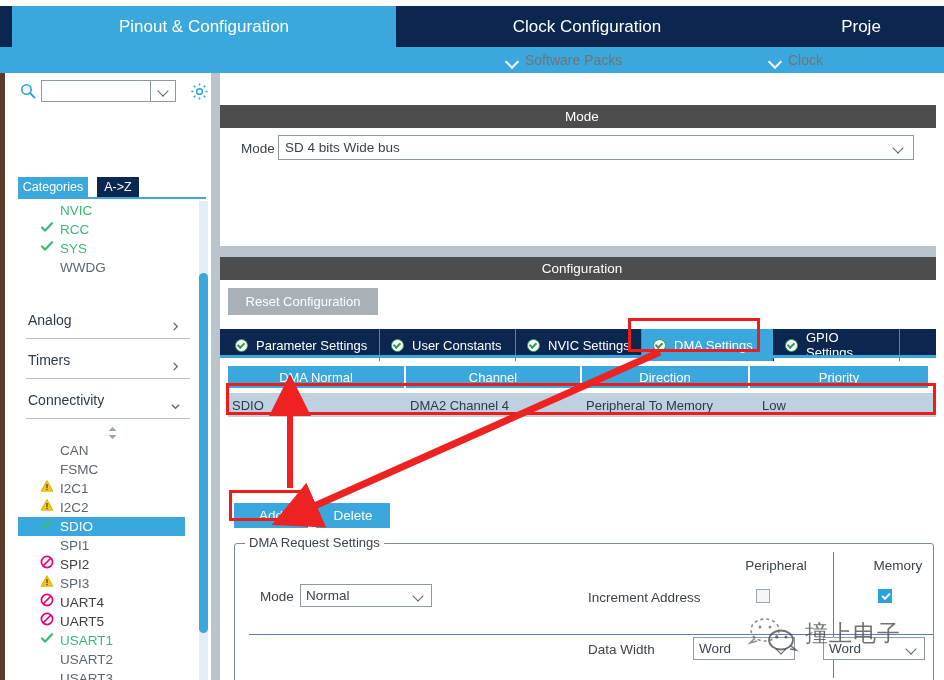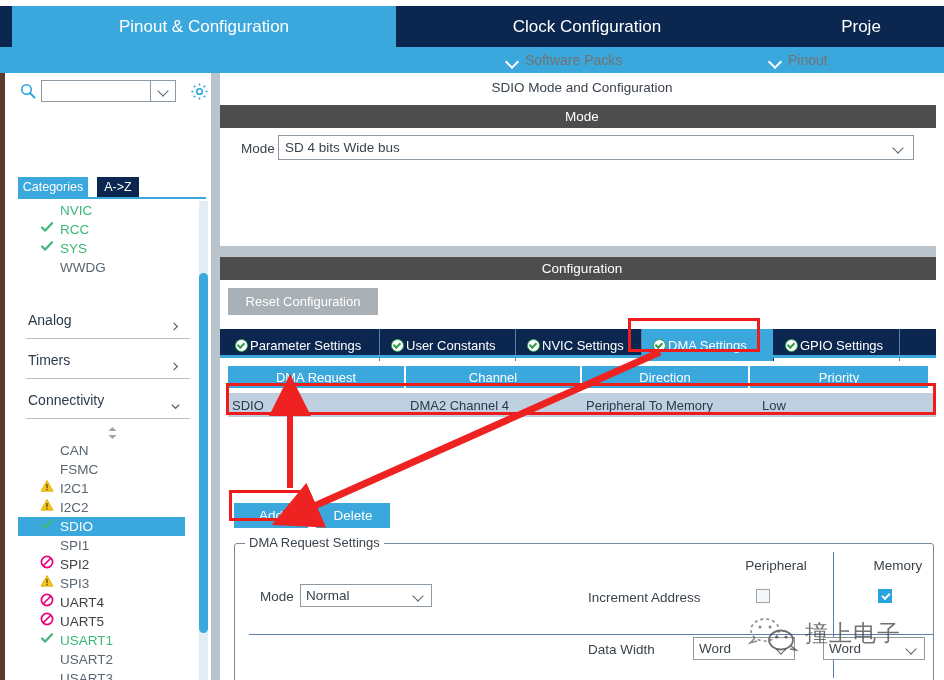--- a/index.html
+++ b/index.html
@@ -215,21 +215,21 @@
     display: flex; align-items: center; justify-content: center;
     cursor: pointer;
   }
 
   .cfg-tabs {
     position: absolute; left: 0; top: 49px; width: 724px; height: 26px;
     background: #0b2750;
   }
   .cfg-tab {
     position: absolute; top: 0; height: 32px;
-    display: flex; align-items: center; gap: 2px;
+    display: flex; align-items: center; gap: 8px;
     padding: 0 11px; font-size: 13px; color: #ffffff;
     cursor: pointer;
     border-right: 1px solid #5b7fa8;
   }
   .cfg-tab.active { background: #3aa8dc; border-right: 1px solid #0b2750; }
   #cfgt-param  { left: 4px;   width: 156px; }
   #cfgt-user   { left: 160px; width: 136px; }
   #cfgt-nvic   { left: 296px; width: 126px; }
   #cfgt-dma    { left: 422px; width: 132px; }
   #cfgt-gpio   { left: 554px; width: 126px; }
@@ -405,21 +405,21 @@
     <span>Proje</span>
   </div>
 
   <div class="subbar"></div>
   <div class="subitem" id="sub-software">
     <span class="chev-down"></span>
     <span>Software Packs</span>
   </div>
   <div class="subitem" id="sub-pinout">
     <span class="chev-down"></span>
-    <span>Pinout</span>
+    <span>Clock</span>
   </div>
 
   <div class="sidebar">
 
     <div class="search-row">
       <span class="search-icon">
         <svg width="16" height="16" viewBox="0 0 16 16">
           <circle cx="6.5" cy="6.5" r="4.7" fill="none" stroke="#29a3dd" stroke-width="1.6"></circle>
           <line x1="10" y1="10" x2="14.5" y2="14.5" stroke="#29a3dd" stroke-width="1.8" stroke-linecap="round"></line>
         </svg>
@@ -528,21 +528,20 @@
       </div>
 
     <div class="side-scroll-track"></div>
     <div class="side-scroll-thumb"></div>
   </div>
 
   <div class="panel-split"></div>
 
   <div class="main">
 
-    <div class="main-title">SDIO Mode and Configuration</div>
 
     <div class="band" id="band-mode">
       <span>Mode</span>
     </div>
 
     <div class="mode-area">
       <div class="mode-label">Mode</div>
       <div class="mode-select">
         <span class="val">SD 4 bits Wide bus</span>
         <span class="chev-sm"></span>
@@ -579,21 +578,21 @@
           <span>DMA Settings</span>
         </div>
         <div class="cfg-tab" id="cfgt-gpio">
           <span class="tab-ok"></span>
           <span>GPIO Settings</span>
         </div>
       </div>
       <div class="cfg-tabs-rule"></div>
 
       <div class="dma-head" id="dma-head">
-          <div class="hc hc-0">DMA Request</div>
+          <div class="hc hc-0">DMA Normal</div>
           <div class="hc hc-1">Channel</div>
           <div class="hc hc-2">Direction</div>
           <div class="hc hc-3">Priority</div>
         </div>
       <div class="dma-row" id="dma-row">
           <div class="rc rc-0">SDIO</div>
           <div class="rc rc-1">DMA2 Channel 4</div>
           <div class="rc rc-2">Peripheral To Memory</div>
           <div class="rc rc-3">Low</div>
         </div>

